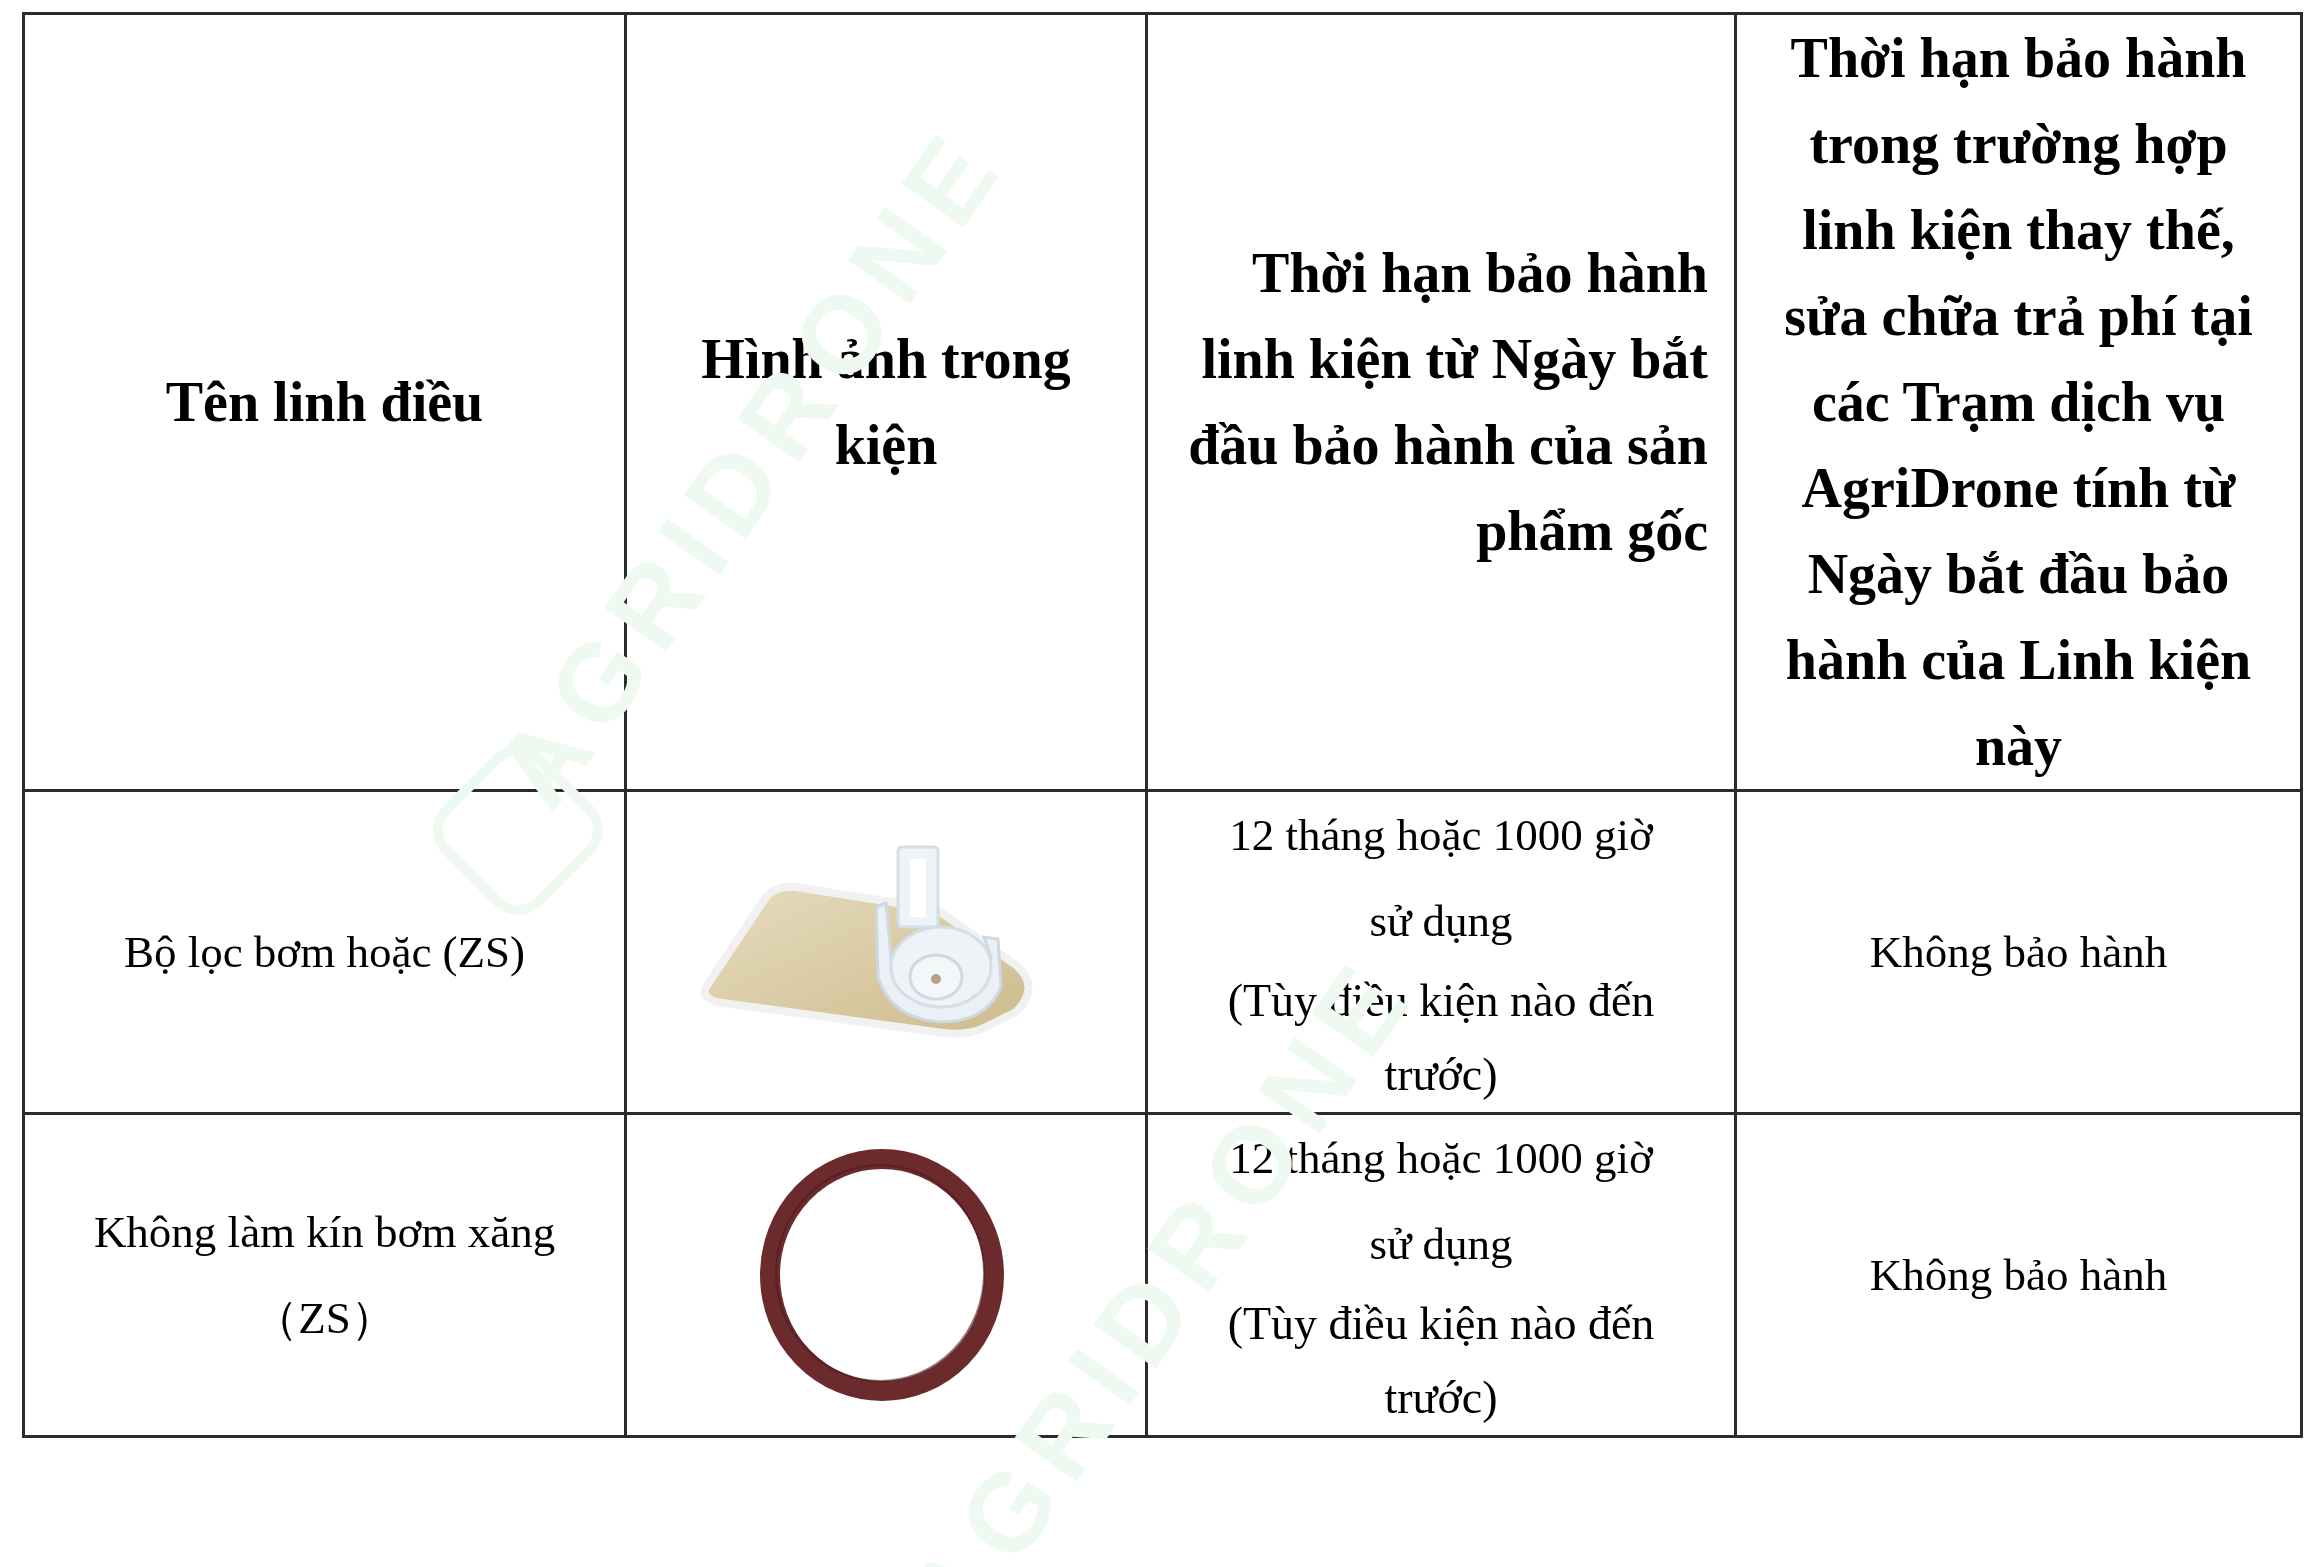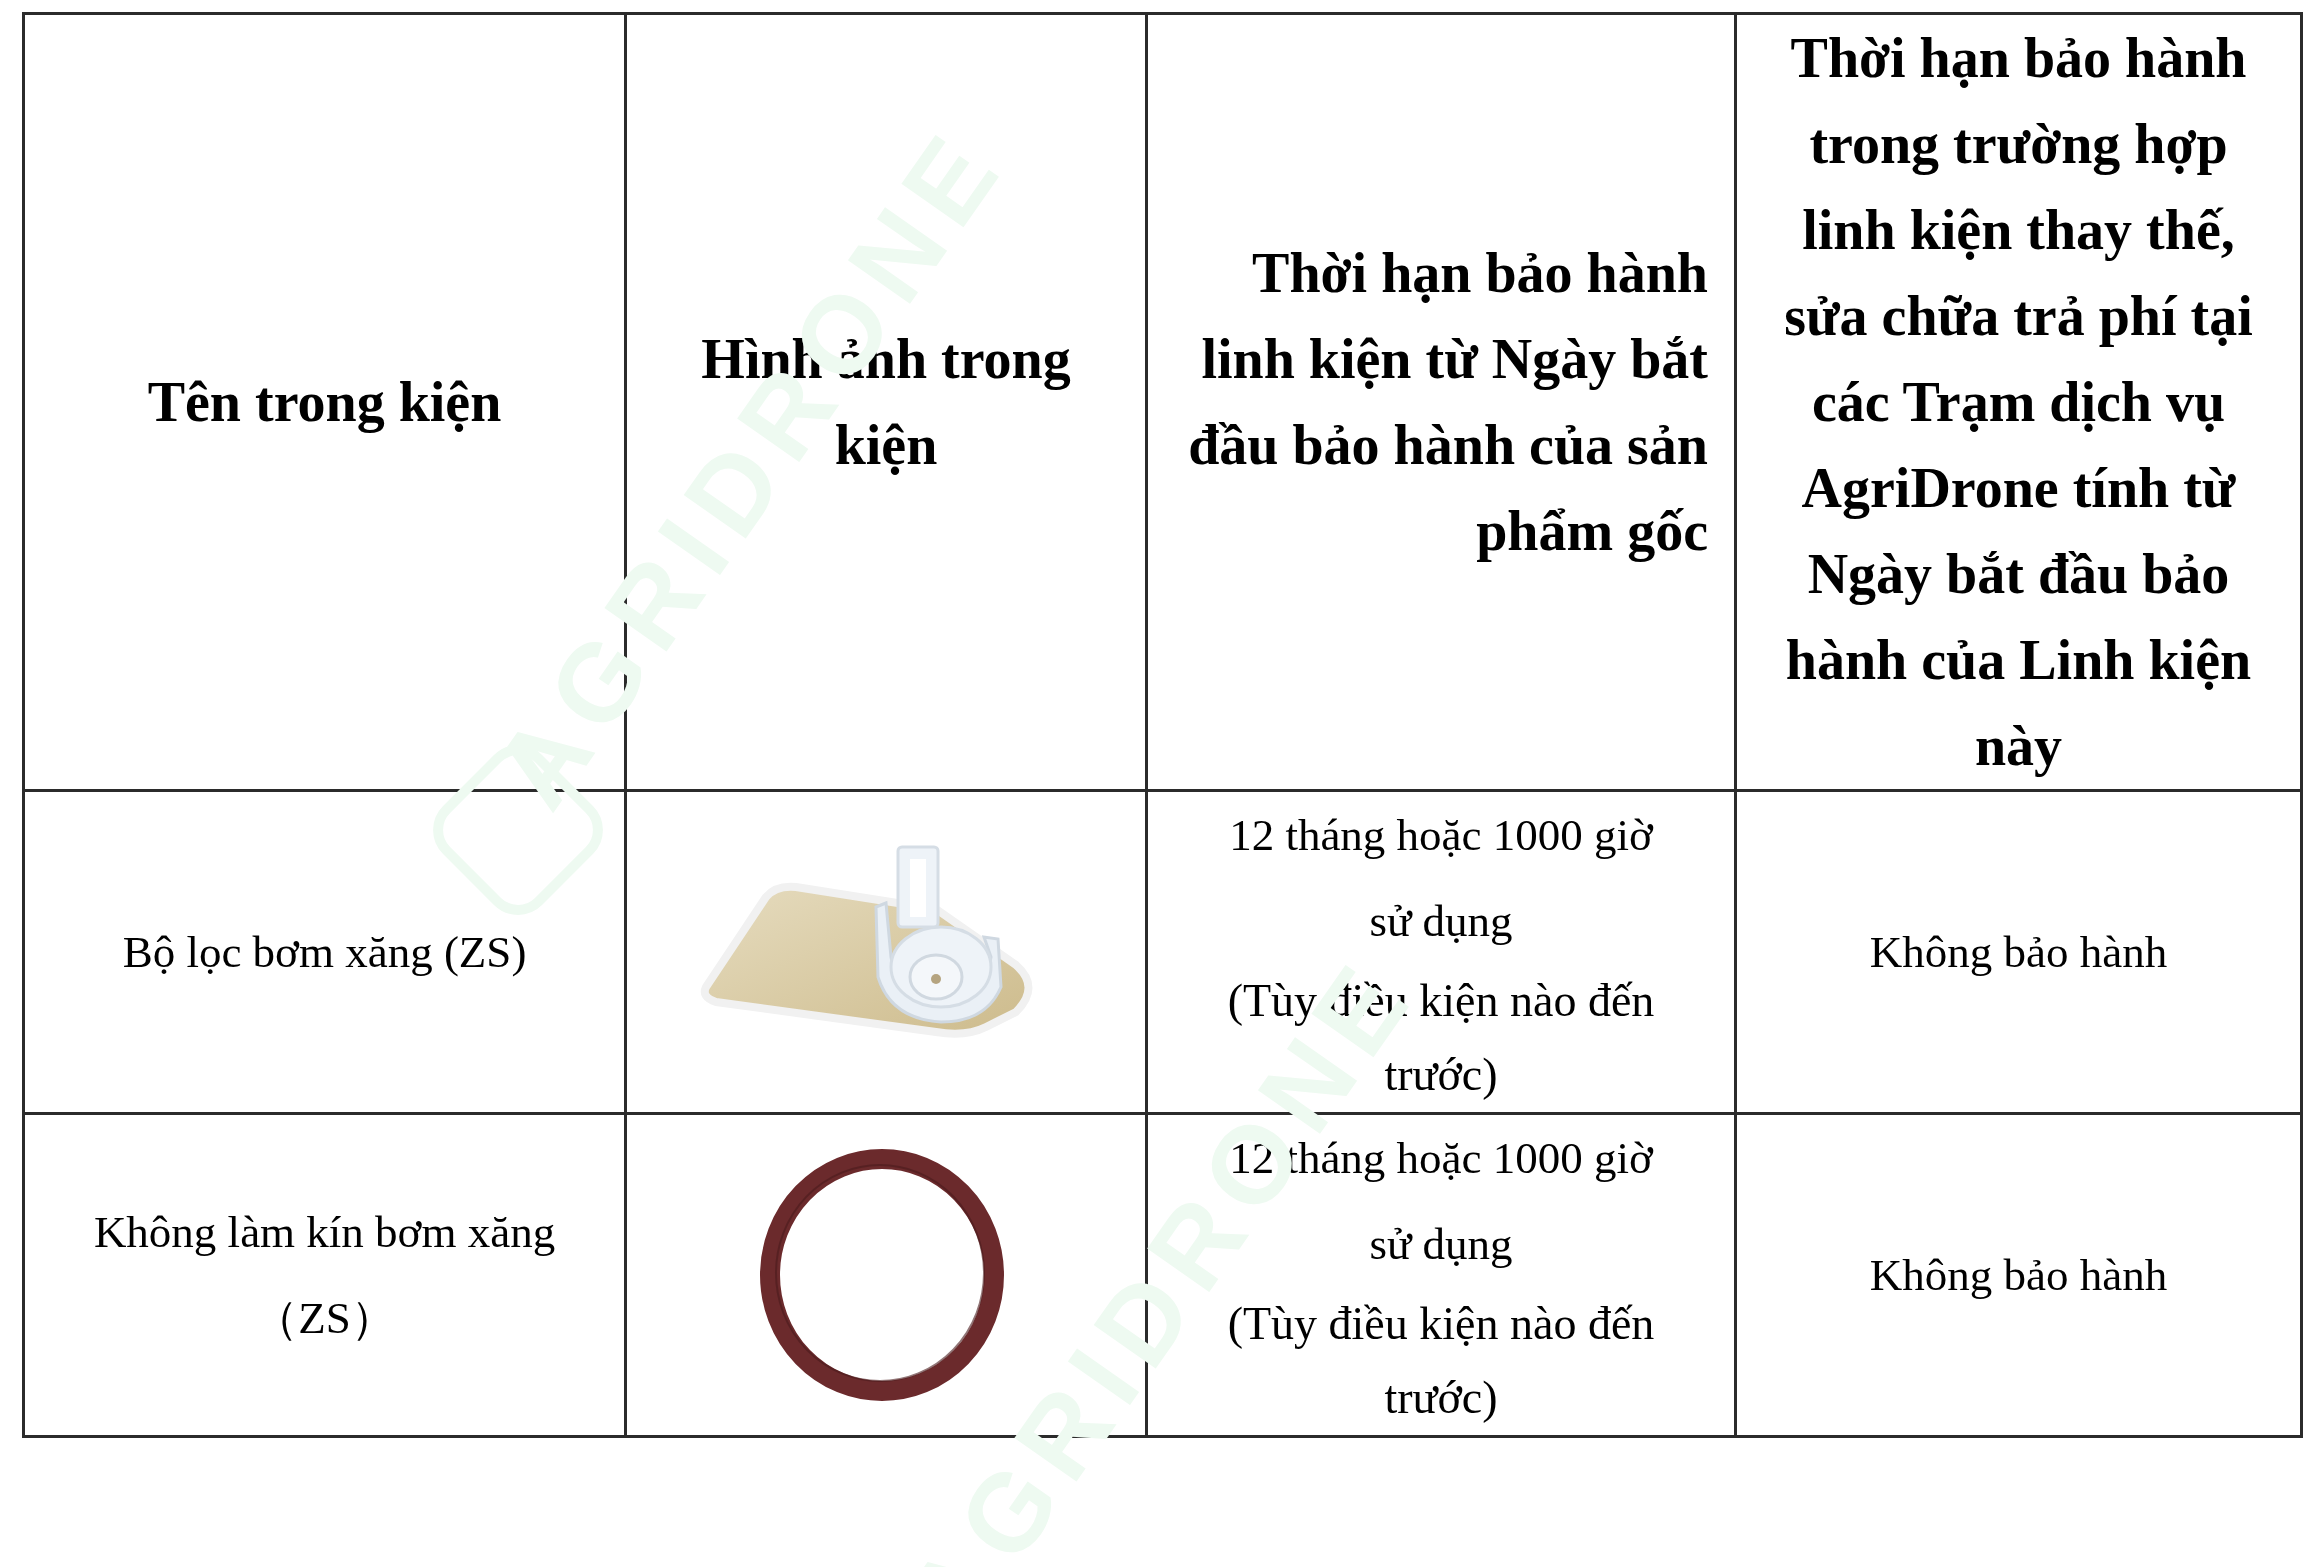--- a/index.html
+++ b/index.html
@@ -31,30 +31,30 @@
 
 <table class="warranty">
   <colgroup>
     <col style="width:602px">
     <col style="width:521px">
     <col style="width:589px">
     <col style="width:566px">
   </colgroup>
   <thead>
     <tr style="height:693px">
-      <th>Tên trong kiện</th>
+      <th>Tên linh điều</th>
       <th>Hình ảnh trong kiện</th>
       <th style="padding:0 26px;text-align:right;">Thời hạn bảo hành linh kiện từ Ngày bắt đầu bảo hành của sản phẩm gốc</th>
       <th style="padding:0 22px;">Thời hạn bảo hành trong trường hợp linh kiện thay thế, sửa chữa trả phí tại các Trạm dịch vụ AgriDrone tính từ Ngày bắt đầu bảo hành của Linh kiện này</th>
     </tr>
   </thead>
   <tbody>
 
     <tr style="height:273px">
-      <td>Bộ lọc bơm xăng (ZS)</td>
+      <td>Bộ lọc bơm hoặc (ZS)</td>
       <td class="img-cell">
         <svg width="400" height="230" viewBox="0 0 400 230" style="display:block;margin:0 auto;">
           <defs>
             <linearGradient id="mesh" x1="0" y1="0" x2="1" y2="1">
               <stop offset="0" stop-color="#e6dcbf"></stop>
               <stop offset="1" stop-color="#cdbb8c"></stop>
             </linearGradient>
           </defs>
 
           <path d="M20 150 L80 60 Q90 48 110 50 L250 72 L330 128 Q355 150 330 175 L300 190 Q280 200 250 195 L30 165 Q15 160 20 150 Z" fill="url(#mesh)" stroke="#f1f1f1" stroke-width="8"></path>

